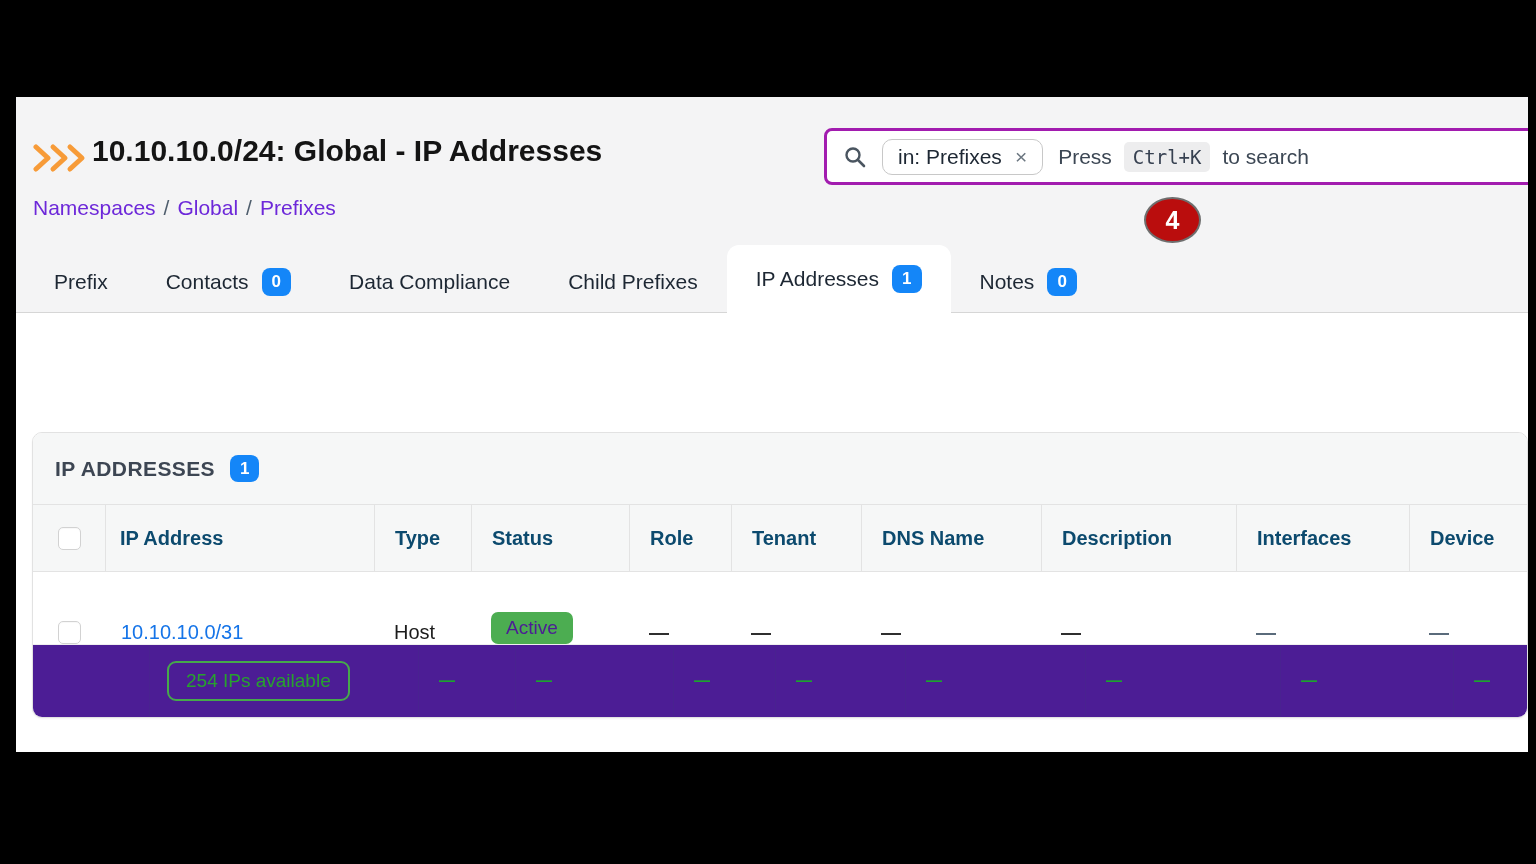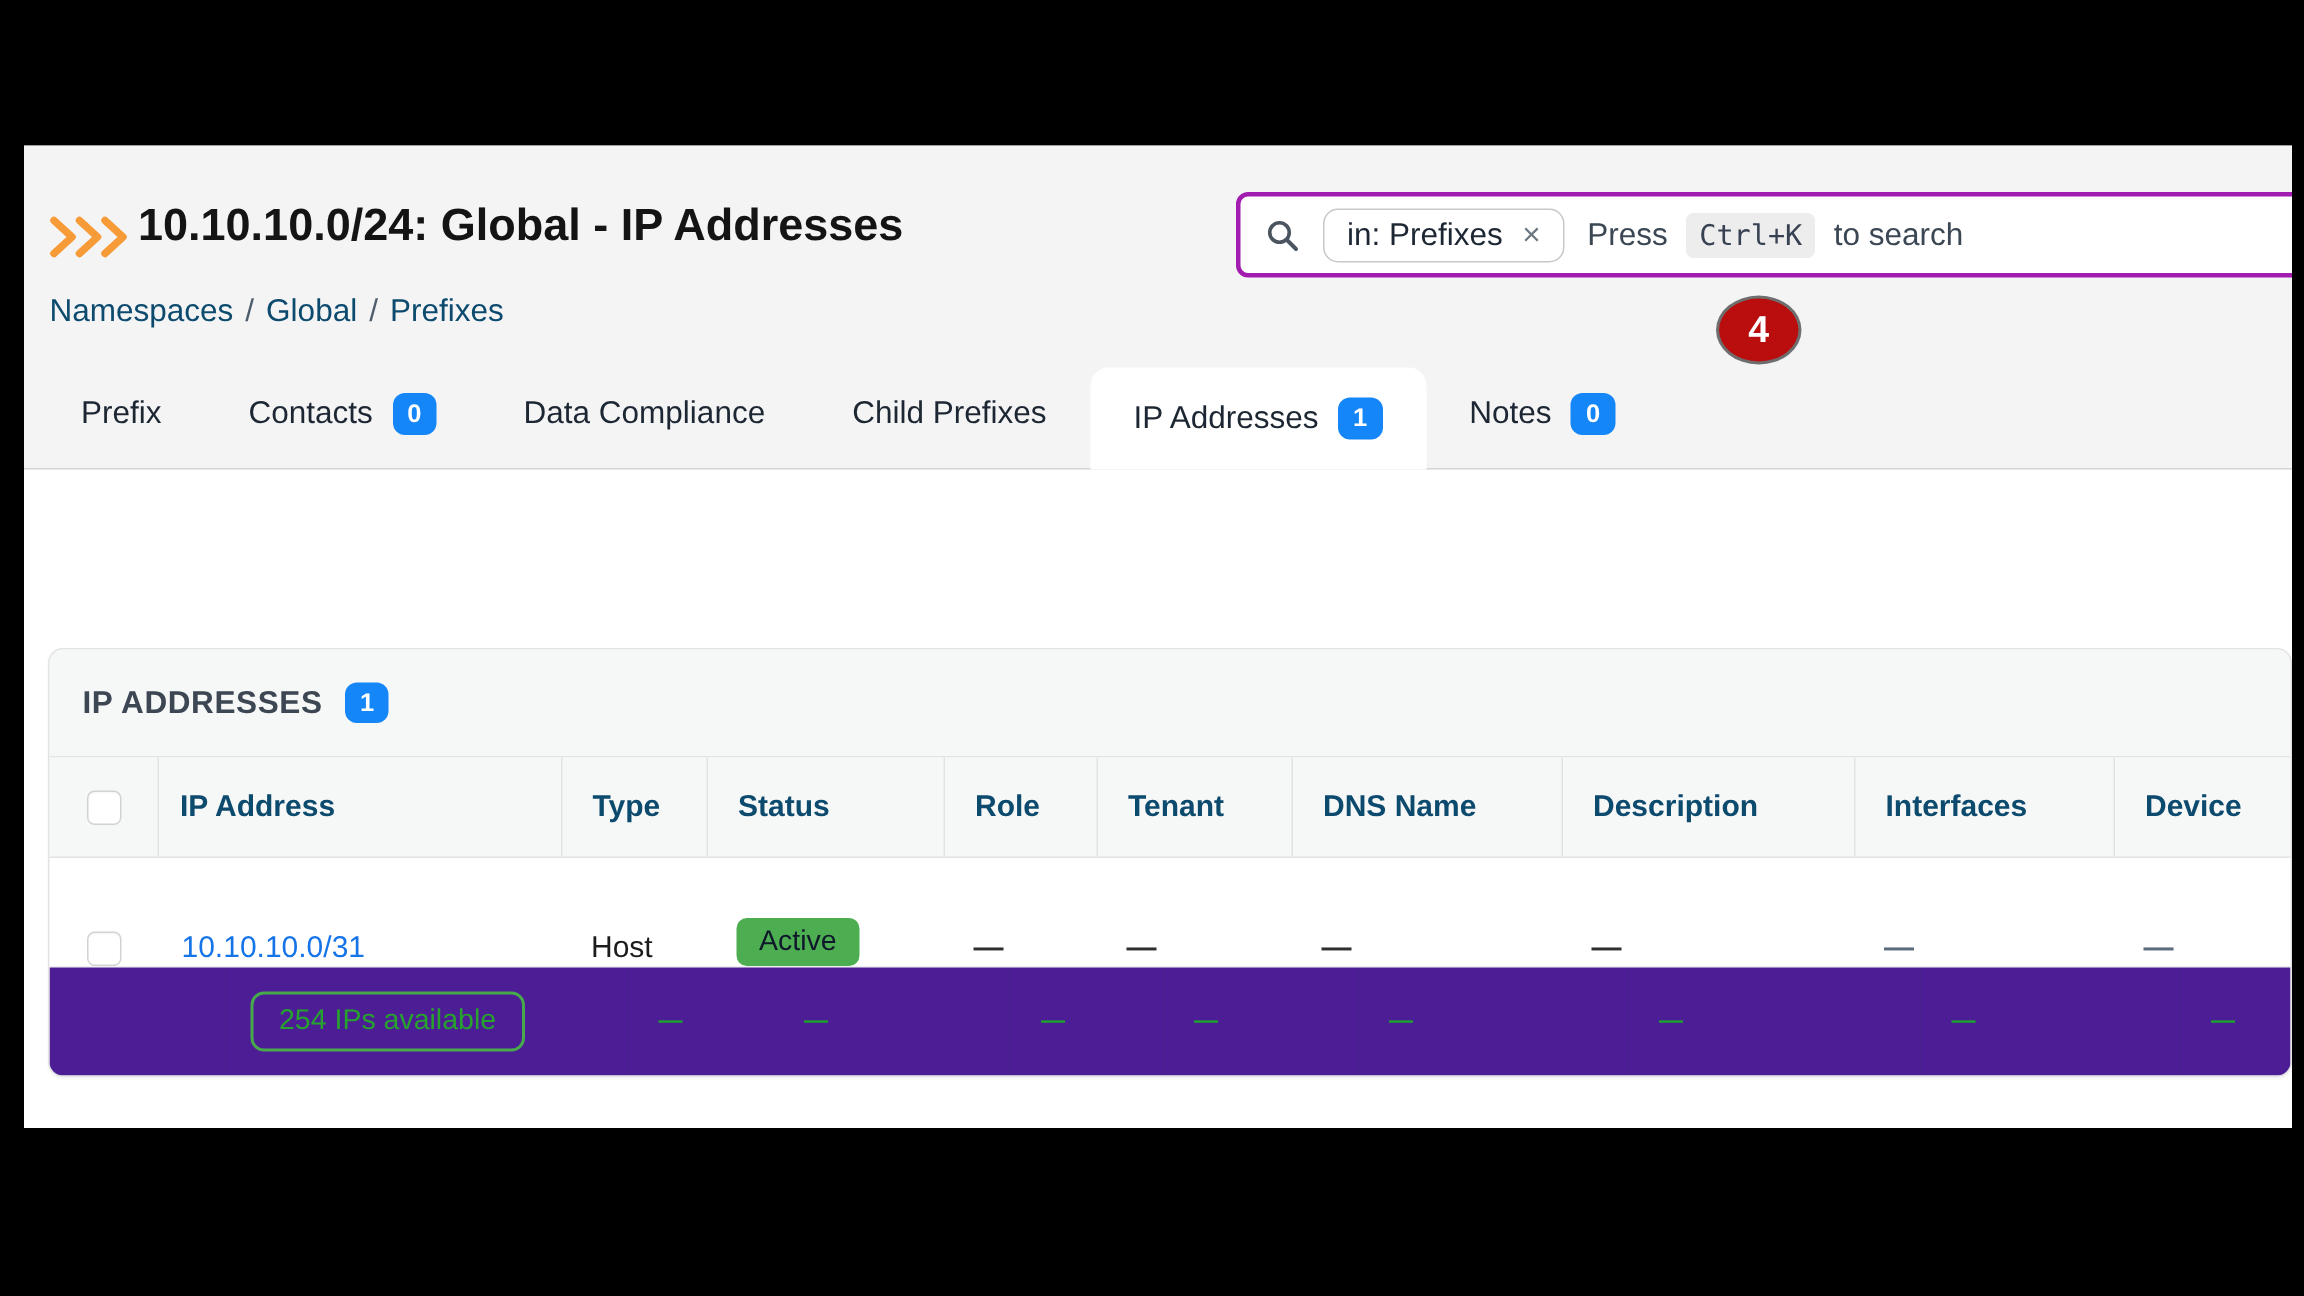--- a/index.html
+++ b/index.html
@@ -9,21 +9,21 @@
     position:absolute; left:16px; top:97px; width:1512px; height:655px;
     background:#fff; overflow:hidden;
   }
 
   
   .topbar { position:relative; height:216px; background:#f4f4f5; border-bottom:1px solid #d6d6d6; }
 
   .logo { position:absolute; left:17px; top:46px; width:56px; height:30px; }
   .page-title { position:absolute; left:76px; top:37px; font-size:30px; font-weight:bold; color:#141414; white-space:nowrap; }
   .breadcrumb { position:absolute; left:17px; top:99px; font-size:21px; color:#4e5d6c; display:flex; gap:8px; }
-  .breadcrumb .crumb { color:#0c4a6e; }
+  .breadcrumb .crumb { color:#6d28d9; }
   .breadcrumb .sep { color:#4e5d6c; }
 
   .searchbox {
     position:absolute; left:808px; top:31px; right:-14px; height:57px;
     background:#fff; border:3px solid #a21caf; border-radius:8px;
     display:flex; align-items:center; padding:0 16px; gap:15px;
   }
   .search-chip {
     display:flex; align-items:center; gap:13px;
     border:1px solid #c8c8c8; border-radius:10px; padding:5px 15px;
@@ -37,21 +37,21 @@
   }
 
   .annotation-marker {
     position:absolute; left:1128px; top:100px; width:57px; height:46px;
     border-radius:50%; background:#ba0d0d; border:2px solid #6e6e6e;
     color:#fff; font-size:25px; font-weight:bold;
     display:flex; align-items:center; justify-content:center; z-index:6;
   }
 
   
-  .tabs { position:absolute; left:9px; bottom:-1px; display:flex; align-items:flex-start; }
+  .tabs { position:absolute; left:9px; bottom:-1px; display:flex; align-items:flex-end; }
   .tab {
     height:62px; padding:0 29px; display:flex; align-items:center; gap:13px;
     font-size:21px; color:#1d2733; white-space:nowrap; cursor:pointer;
   }
   .tab.active { background:#fff; border-radius:12px 12px 0 0; height:68px; }
   .count-badge {
     background:#1486f8; color:#fff; font-size:17px; font-weight:bold;
     border-radius:8px; padding:3px 10px; line-height:1.25;
   }
 
@@ -85,21 +85,21 @@
   .trow-avail .cell { border-left:1px solid rgba(40,120,60,0.06); display:flex; align-items:center; padding-left:20px; white-space:nowrap; overflow:hidden; }
   .trow-avail .cell.first { border-left:none; }
   .trow-avail .cell.ip-col { padding-left:17px; }
 
   .checkbox {
     width:23px; height:23px; background:#fff; border:1px solid #d2d2d2;
     border-radius:5px; box-shadow:inset 0 1px 1px rgba(0,0,0,0.03); cursor:pointer;
   }
   .ip-link { color:#1574e8; font-size:20px; text-decoration:none; cursor:pointer; }
   .type-text { color:#1c1c1c; }
-  .status-badge { background:#4cad51; color:#0f172a; font-size:19px; border-radius:7px; padding:5px 15px; }
+  .status-badge { background:#4cad51; color:#4c1d95; font-size:19px; border-radius:7px; padding:5px 15px; }
   .dash-dark  { color:#2f2f2f; font-weight:bold; }
   .dash-muted { color:#5a6b7b; font-weight:bold; }
   .dash-green { color:#1ca32e; font-weight:bold; }
   .available-btn {
     border:2px solid #46a94b; color:#27a22e; background:transparent;
     font-size:19px; border-radius:9px; padding:7px 17px; cursor:pointer;
     font-family:"Liberation Sans",sans-serif; white-space:nowrap;
   }
 </style>
 </head>

